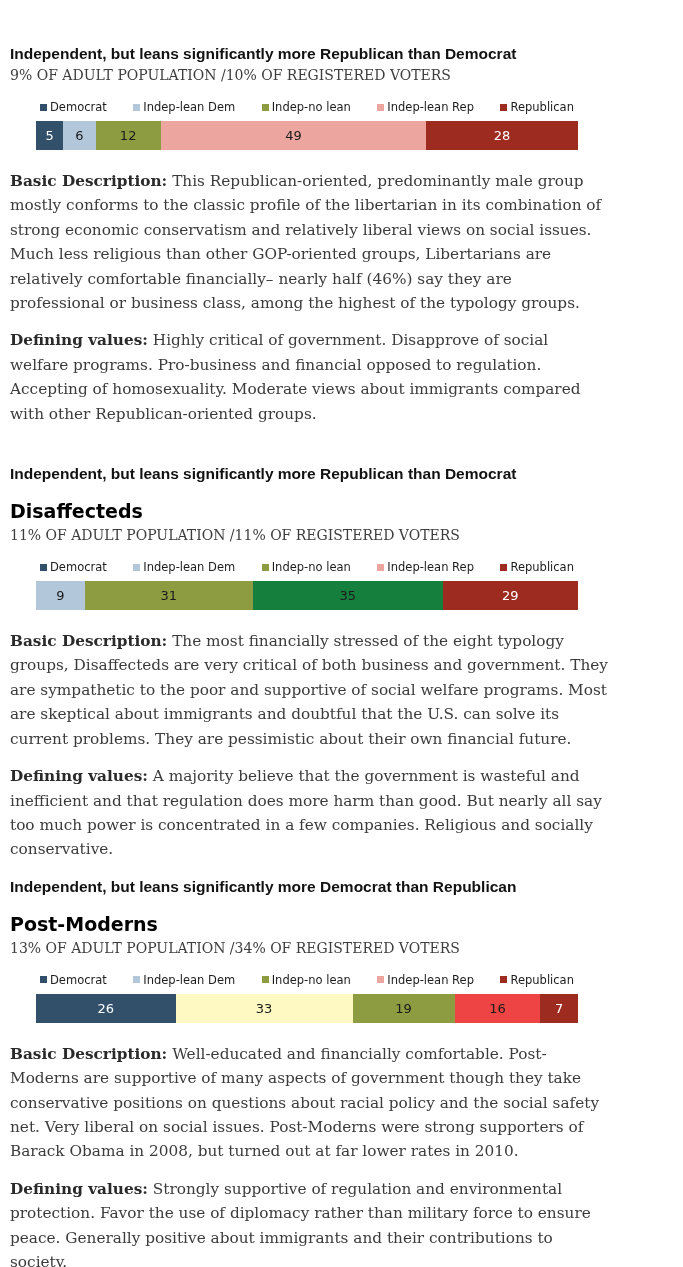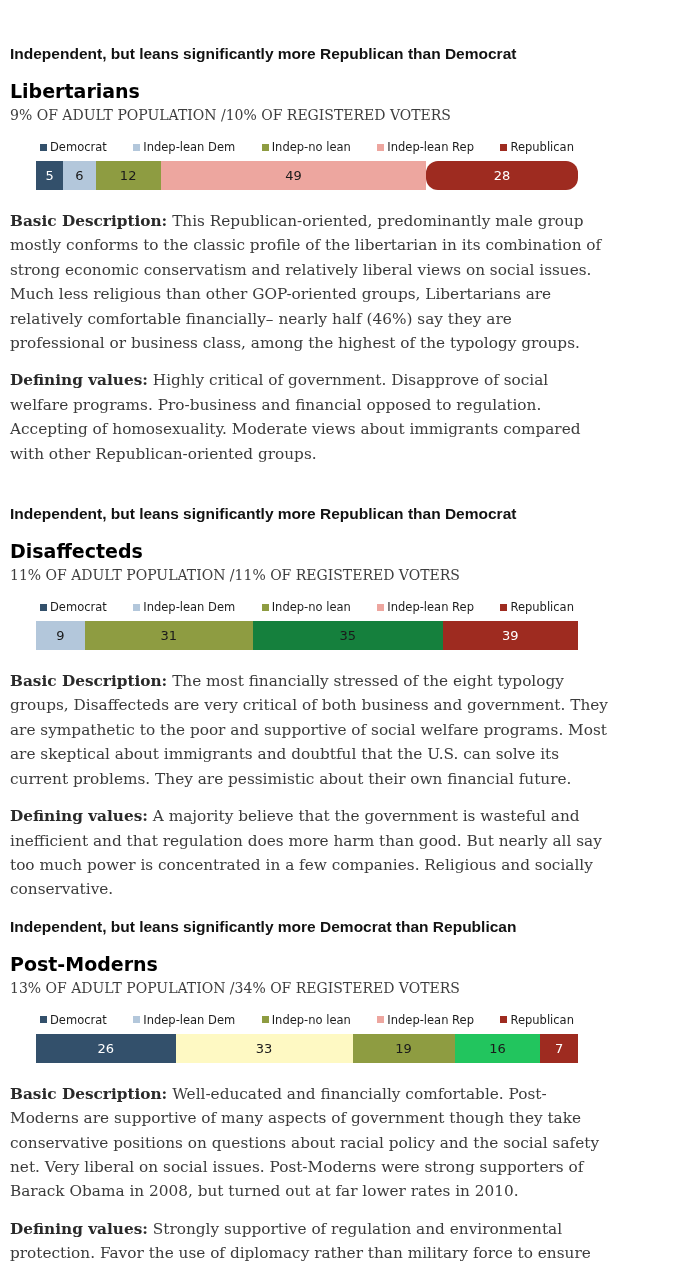--- a/index.html
+++ b/index.html
@@ -62,21 +62,20 @@
   .defining { margin-top: 13px; }
   .banner.mt-2 { margin-top: 38px; }
   .banner.mt-3 { margin-top: 15px; }
 </style>
 </head>
 <body>
 
 <div class="page">
 
   <div class="banner">Independent, but leans significantly more Republican than Democrat</div>
-  <h2 class="group-title">Libertarians</h2>
   <div class="group-subtitle">9% OF ADULT POPULATION /10% OF REGISTERED VOTERS</div>
   <div class="chart">
     <div class="legend">
         <span class="legend-item">
           <span class="legend-swatch" style="background: rgb(51, 80, 107);"></span>
           <span>Democrat</span>
         </span>
         <span class="legend-item">
           <span class="legend-swatch" style="background: rgb(179, 199, 219);"></span>
           <span>Indep-lean Dem</span>
@@ -92,21 +91,21 @@
         <span class="legend-item">
           <span class="legend-swatch" style="background: rgb(158, 43, 32);"></span>
           <span>Republican</span>
         </span>
       </div>
     <div class="bar">
         <div class="bar-seg" style="flex: 5 0 0%; background: rgb(51, 80, 107); color: rgb(255, 255, 255);">5</div>
         <div class="bar-seg" style="flex: 6 0 0%; background: rgb(179, 199, 219); color: rgb(26, 26, 26);">6</div>
         <div class="bar-seg" style="flex: 12 0 0%; background: rgb(142, 156, 65); color: rgb(26, 26, 26);">12</div>
         <div class="bar-seg" style="flex: 49 0 0%; background: rgb(237, 166, 159); color: rgb(26, 26, 26);">49</div>
-        <div class="bar-seg" style="flex: 28 0 0%; background: rgb(158, 43, 32); color: rgb(255, 255, 255); border-radius: 12px;">28</div>
+        <div class="bar-seg" style="flex: 28 0 0%; background: rgb(158, 43, 32); color: rgb(255, 255, 255);">28</div>
       </div>
   </div>
   <p class="body-para"><b>Basic Description:</b> <span>This Republican-oriented, predominantly male group mostly conforms to the classic profile of the libertarian in its combination of strong economic conservatism and relatively liberal views on social issues. Much less religious than other GOP-oriented groups, Libertarians are relatively comfortable financially– nearly half (46%) say they are professional or business class, among the highest of the typology groups.</span></p>
   <p class="body-para defining"><b>Defining values:</b> <span>Highly critical of government. Disapprove of social welfare programs. Pro-business and financial opposed to regulation. Accepting of homosexuality. Moderate views about immigrants compared with other Republican-oriented groups.</span></p>
 
   <div class="banner mt-2">Independent, but leans significantly more Republican than Democrat</div>
   <h2 class="group-title">Disaffecteds</h2>
   <div class="group-subtitle">11% OF ADULT POPULATION /11% OF REGISTERED VOTERS</div>
   <div class="chart">
     <div class="legend">
@@ -128,21 +127,21 @@
         </span>
         <span class="legend-item">
           <span class="legend-swatch" style="background: rgb(158, 43, 32);"></span>
           <span>Republican</span>
         </span>
       </div>
     <div class="bar">
         <div class="bar-seg" style="flex: 9 0 0%; background: rgb(179, 199, 219); color: rgb(26, 26, 26);">9</div>
         <div class="bar-seg" style="flex: 31 0 0%; background: rgb(142, 156, 65); color: rgb(26, 26, 26);">31</div>
         <div class="bar-seg" style="flex: 35 0 0%; background: #15803d; color: rgb(26, 26, 26);">35</div>
-        <div class="bar-seg" style="flex: 25 0 0%; background: rgb(158, 43, 32); color: rgb(255, 255, 255);">39</div>
+        <div class="bar-seg" style="flex: 25 0 0%; background: rgb(158, 43, 32); color: rgb(255, 255, 255);">29</div>
       </div>
   </div>
   <p class="body-para"><b>Basic Description:</b> <span>The most financially stressed of the eight typology groups, Disaffecteds are very critical of both business and government. They are sympathetic to the poor and supportive of social welfare programs. Most are skeptical about immigrants and doubtful that the U.S. can solve its current problems. They are pessimistic about their own financial future.</span></p>
   <p class="body-para defining"><b>Defining values:</b> <span>A majority believe that the government is wasteful and inefficient and that regulation does more harm than good. But nearly all say too much power is concentrated in a few companies. Religious and socially conservative.</span></p>
 
   <div class="banner mt-3">Independent, but leans significantly more Democrat than Republican</div>
   <h2 class="group-title">Post-Moderns</h2>
   <div class="group-subtitle">13% OF ADULT POPULATION /34% OF REGISTERED VOTERS</div>
   <div class="chart">
     <div class="legend">
@@ -164,20 +163,20 @@
         </span>
         <span class="legend-item">
           <span class="legend-swatch" style="background: rgb(158, 43, 32);"></span>
           <span>Republican</span>
         </span>
       </div>
     <div class="bar">
         <div class="bar-seg" style="flex: 26 0 0%; background: rgb(51, 80, 107); color: rgb(255, 255, 255);">26</div>
         <div class="bar-seg" style="flex: 33 0 0%; background: #fef9c3; color: rgb(26, 26, 26);">33</div>
         <div class="bar-seg" style="flex: 19 0 0%; background: rgb(142, 156, 65); color: rgb(26, 26, 26);">19</div>
-        <div class="bar-seg" style="flex: 16 0 0%; background: #22c55e; color: rgb(26, 26, 26);">16</div>
+        <div class="bar-seg" style="flex: 16 0 0%; background: #ef4444; color: rgb(26, 26, 26);">16</div>
         <div class="bar-seg" style="flex: 7 0 0%; background: rgb(158, 43, 32); color: rgb(255, 255, 255);">7</div>
       </div>
   </div>
   <p class="body-para"><b>Basic Description:</b> <span>Well-educated and financially comfortable. Post-Moderns are supportive of many aspects of government though they take conservative positions on questions about racial policy and the social safety net. Very liberal on social issues. Post-Moderns were strong supporters of Barack Obama in 2008, but turned out at far lower rates in 2010.</span></p>
   <p class="body-para defining"><b>Defining values:</b> <span>Strongly supportive of regulation and environmental protection. Favor the use of diplomacy rather than military force to ensure peace. Generally positive about immigrants and their contributions to society.</span></p>
 
 </div>
 
 </body></html>

